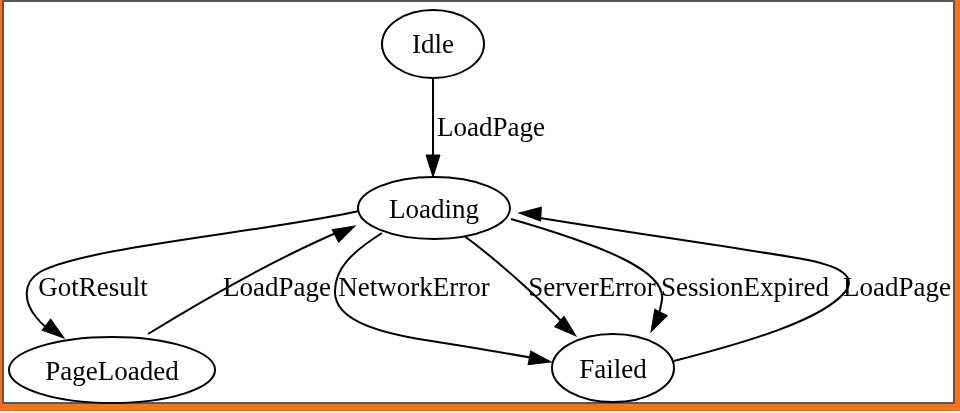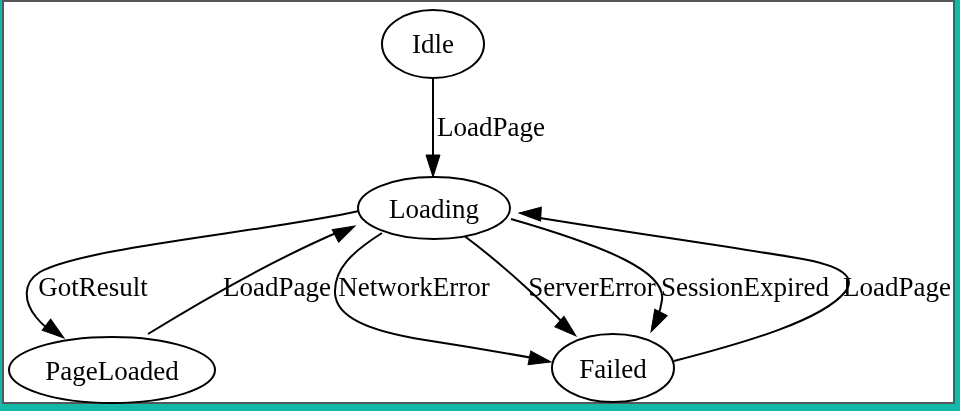--- a/index.html
+++ b/index.html
@@ -5,21 +5,21 @@
   html, body { margin: 0; padding: 0; }
   body {
     width: 960px; height: 413px;
     font-family: "Liberation Serif", "DejaVu Serif", serif;
     background: #ffffff;
     overflow: hidden;
   }
   .stage {
     position: relative;
     width: 960px; height: 411px;
-    background: #14b8a6; 
+    background: #f97316; 
   }
   .canvas-frame {
     position: absolute;
     left: 2px; top: 0px;
     width: 949px; height: 400px;
     background: #ffffff;
     border: 2px solid #54585c;
   }
   svg.graph {
     position: absolute;

